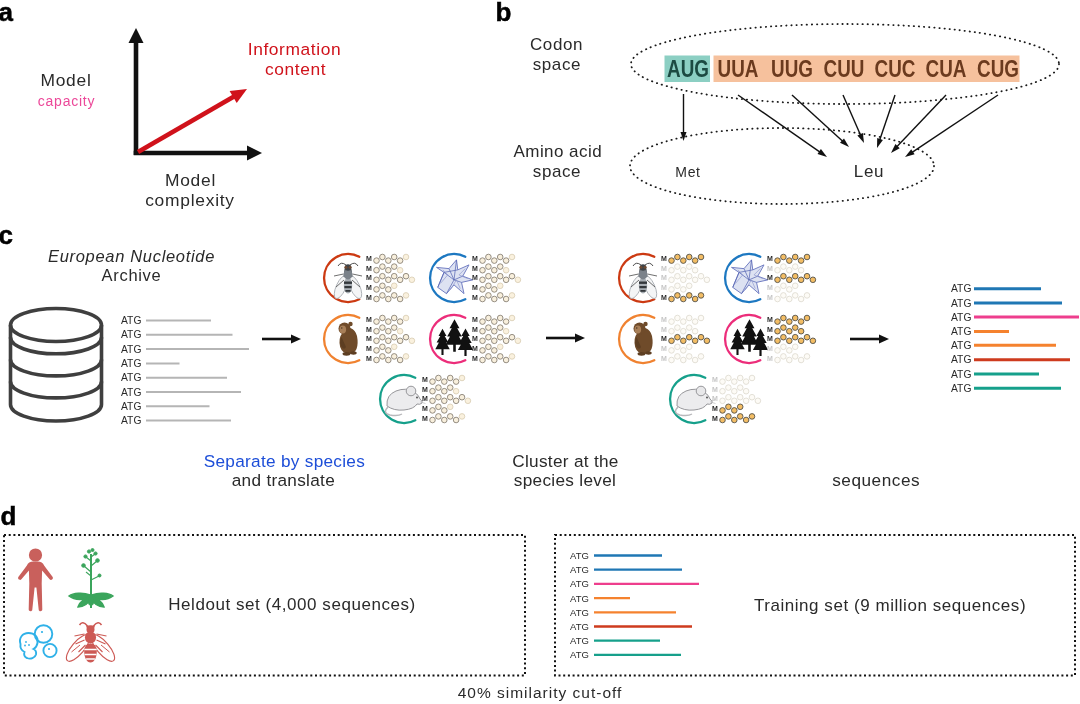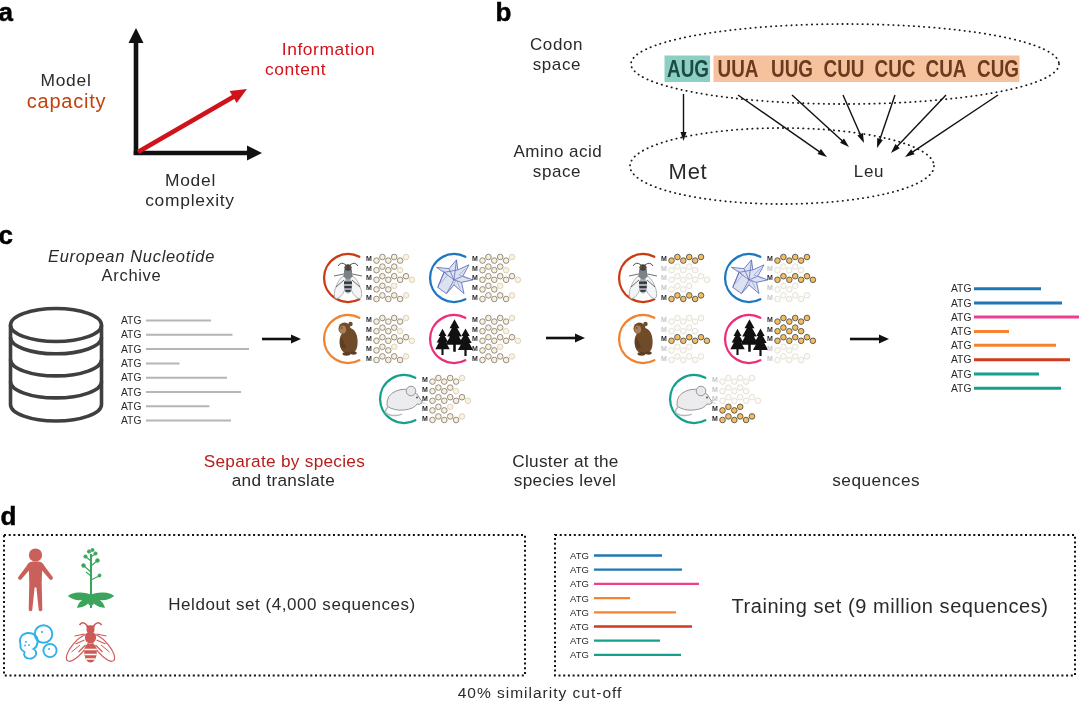--- a/index.html
+++ b/index.html
@@ -583,40 +583,40 @@
 <text x="570" y="644.1" font-size="9.5" fill="#2a2a2a" font-family="Liberation Sans, sans-serif">ATG</text>
 <line x1="594" y1="640.7" x2="660" y2="640.7" stroke="#16a08b" stroke-width="2.3"></line>
 <text x="570" y="658.3" font-size="9.5" fill="#2a2a2a" font-family="Liberation Sans, sans-serif">ATG</text>
 <line x1="594" y1="654.9" x2="681" y2="654.9" stroke="#16a08b" stroke-width="2.3"></line>
 </svg>
 <div style="position:absolute;left:-1.5px;top:-2.7px;font-size:26px;font-weight:bold;color:#000;-webkit-text-stroke:0.5px #000;">a</div>
 <div style="position:absolute;left:495.6px;top:-3.1px;font-size:26px;font-weight:bold;color:#000;-webkit-text-stroke:0.5px #000;">b</div>
 <div style="position:absolute;left:-1.4px;top:219.7px;font-size:26px;font-weight:bold;color:#000;-webkit-text-stroke:0.5px #000;">c</div>
 <div style="position:absolute;left:0.5px;top:500.8px;font-size:26px;font-weight:bold;color:#000;-webkit-text-stroke:0.5px #000;">d</div>
 <div style="position:absolute;left:66px;top:80px;transform:translate(-50%,-50%);font-size:17.4px;font-weight:normal;letter-spacing:0.75px;color:#2a2a2a;white-space:nowrap;">Model</div>
-<div style="position:absolute;left:66.5px;top:101.4px;transform:translate(-50%,-50%);font-size:20px;font-weight:normal;letter-spacing:0.75px;color:#c2410c;white-space:nowrap;">capacity</div>
+<div style="position:absolute;left:66.5px;top:101.4px;transform:translate(-50%,-50%);font-size:14px;font-weight:normal;letter-spacing:0.75px;color:#ec4899;white-space:nowrap;">capacity</div>
 <div style="position:absolute;left:190.5px;top:180.1px;transform:translate(-50%,-50%);font-size:17.4px;font-weight:normal;letter-spacing:0.75px;color:#2a2a2a;white-space:nowrap;">Model</div>
 <div style="position:absolute;left:190px;top:200.1px;transform:translate(-50%,-50%);font-size:17.4px;font-weight:normal;letter-spacing:0.75px;color:#2a2a2a;white-space:nowrap;">complexity</div>
-<div style="position:absolute;left:294.5px;top:49px;transform:translate(-50%,-50%);font-size:17.4px;font-weight:normal;letter-spacing:0.6px;color:#d0121b;white-space:nowrap;margin-left:34px;">Information</div>
+<div style="position:absolute;left:294.5px;top:49px;transform:translate(-50%,-50%);font-size:17.4px;font-weight:normal;letter-spacing:0.6px;color:#d0121b;white-space:nowrap;">Information</div>
 <div style="position:absolute;left:295.5px;top:68.8px;transform:translate(-50%,-50%);font-size:17.4px;font-weight:normal;letter-spacing:0.6px;color:#d0121b;white-space:nowrap;">content</div>
 <div style="position:absolute;left:556.5px;top:44.6px;transform:translate(-50%,-50%);font-size:17px;font-weight:normal;letter-spacing:0.6px;color:#2a2a2a;white-space:nowrap;">Codon</div>
 <div style="position:absolute;left:556.9px;top:64.6px;transform:translate(-50%,-50%);font-size:17px;font-weight:normal;letter-spacing:0.6px;color:#2a2a2a;white-space:nowrap;">space</div>
 <div style="position:absolute;left:557.8px;top:152.2px;transform:translate(-50%,-50%);font-size:17px;font-weight:normal;letter-spacing:0.45px;color:#2a2a2a;white-space:nowrap;">Amino acid</div>
 <div style="position:absolute;left:556.9px;top:172.2px;transform:translate(-50%,-50%);font-size:17px;font-weight:normal;letter-spacing:0.55px;color:#2a2a2a;white-space:nowrap;">space</div>
 <div style="position:absolute;left:687.5px;top:68.5px;transform:translate(-50%,-50%) scale(0.82,1);font-size:23px;font-weight:bold;color:#1c4a42;white-space:nowrap;">AUG</div>
 <div style="position:absolute;left:738px;top:68.5px;transform:translate(-50%,-50%) scale(0.82,1);font-size:23px;font-weight:bold;color:#6b3a1e;white-space:nowrap;">UUA</div>
 <div style="position:absolute;left:792px;top:68.5px;transform:translate(-50%,-50%) scale(0.82,1);font-size:23px;font-weight:bold;color:#6b3a1e;white-space:nowrap;">UUG</div>
 <div style="position:absolute;left:843.5px;top:68.5px;transform:translate(-50%,-50%) scale(0.82,1);font-size:23px;font-weight:bold;color:#6b3a1e;white-space:nowrap;">CUU</div>
 <div style="position:absolute;left:895px;top:68.5px;transform:translate(-50%,-50%) scale(0.82,1);font-size:23px;font-weight:bold;color:#6b3a1e;white-space:nowrap;">CUC</div>
 <div style="position:absolute;left:946px;top:68.5px;transform:translate(-50%,-50%) scale(0.82,1);font-size:23px;font-weight:bold;color:#6b3a1e;white-space:nowrap;">CUA</div>
 <div style="position:absolute;left:998px;top:68.5px;transform:translate(-50%,-50%) scale(0.82,1);font-size:23px;font-weight:bold;color:#6b3a1e;white-space:nowrap;">CUG</div>
-<div style="position:absolute;left:688px;top:171.5px;transform:translate(-50%,-50%);font-size:22px;font-weight:normal;letter-spacing:0.7px;color:#2a2a2a;white-space:nowrap;">Met</div>
+<div style="position:absolute;left:688px;top:171.5px;transform:translate(-50%,-50%);font-size:14px;font-weight:normal;letter-spacing:0.7px;color:#2a2a2a;white-space:nowrap;">Met</div>
 <div style="position:absolute;left:869px;top:171.5px;transform:translate(-50%,-50%);font-size:17px;font-weight:normal;letter-spacing:0.7px;color:#2a2a2a;white-space:nowrap;">Leu</div>
 <div style="position:absolute;left:131.5px;top:255.5px;transform:translate(-50%,-50%);font-size:16.5px;font-weight:normal;letter-spacing:0.68px;color:#2a2a2a;white-space:nowrap;font-style:italic;">European Nucleotide</div>
 <div style="position:absolute;left:131.5px;top:274.8px;transform:translate(-50%,-50%);font-size:16.5px;font-weight:normal;letter-spacing:0.68px;color:#2a2a2a;white-space:nowrap;text-align:center;">Archive</div>
-<div style="position:absolute;left:284.4px;top:460.5px;transform:translate(-50%,-50%);font-size:17.2px;font-weight:normal;letter-spacing:0.3px;color:#b91c1c;white-space:nowrap;">Separate by species</div>
+<div style="position:absolute;left:284.4px;top:460.5px;transform:translate(-50%,-50%);font-size:17.2px;font-weight:normal;letter-spacing:0.3px;color:#1d4ed8;white-space:nowrap;">Separate by species</div>
 <div style="position:absolute;left:283.4px;top:480.3px;transform:translate(-50%,-50%);font-size:17.2px;font-weight:normal;letter-spacing:0.3px;color:#2a2a2a;white-space:nowrap;">and translate</div>
 <div style="position:absolute;left:565.5px;top:460.5px;transform:translate(-50%,-50%);font-size:17.2px;font-weight:normal;letter-spacing:0.3px;color:#2a2a2a;white-space:nowrap;">Cluster at the</div>
 <div style="position:absolute;left:565px;top:480.3px;transform:translate(-50%,-50%);font-size:17.2px;font-weight:normal;letter-spacing:0.3px;color:#2a2a2a;white-space:nowrap;">species level</div>
 <div style="position:absolute;left:876.2px;top:480.3px;transform:translate(-50%,-50%);font-size:17.2px;font-weight:normal;letter-spacing:0.55px;color:#2a2a2a;white-space:nowrap;">sequences</div>
 <div style="position:absolute;left:292px;top:605px;transform:translate(-50%,-50%);font-size:17px;font-weight:normal;letter-spacing:0.55px;color:#2a2a2a;white-space:nowrap;">Heldout set (4,000 sequences)</div>
-<div style="position:absolute;left:890px;top:606px;transform:translate(-50%,-50%);font-size:20px;font-weight:normal;letter-spacing:0.55px;color:#2a2a2a;white-space:nowrap;">Training set (9 million sequences)</div>
+<div style="position:absolute;left:890px;top:606px;transform:translate(-50%,-50%);font-size:17px;font-weight:normal;letter-spacing:0.55px;color:#2a2a2a;white-space:nowrap;">Training set (9 million sequences)</div>
 <div style="position:absolute;left:540px;top:693px;transform:translate(-50%,-50%);font-size:15.5px;font-weight:normal;letter-spacing:1.0px;color:#2a2a2a;white-space:nowrap;">40% similarity cut-off</div>
 </div>
 </body></html>

